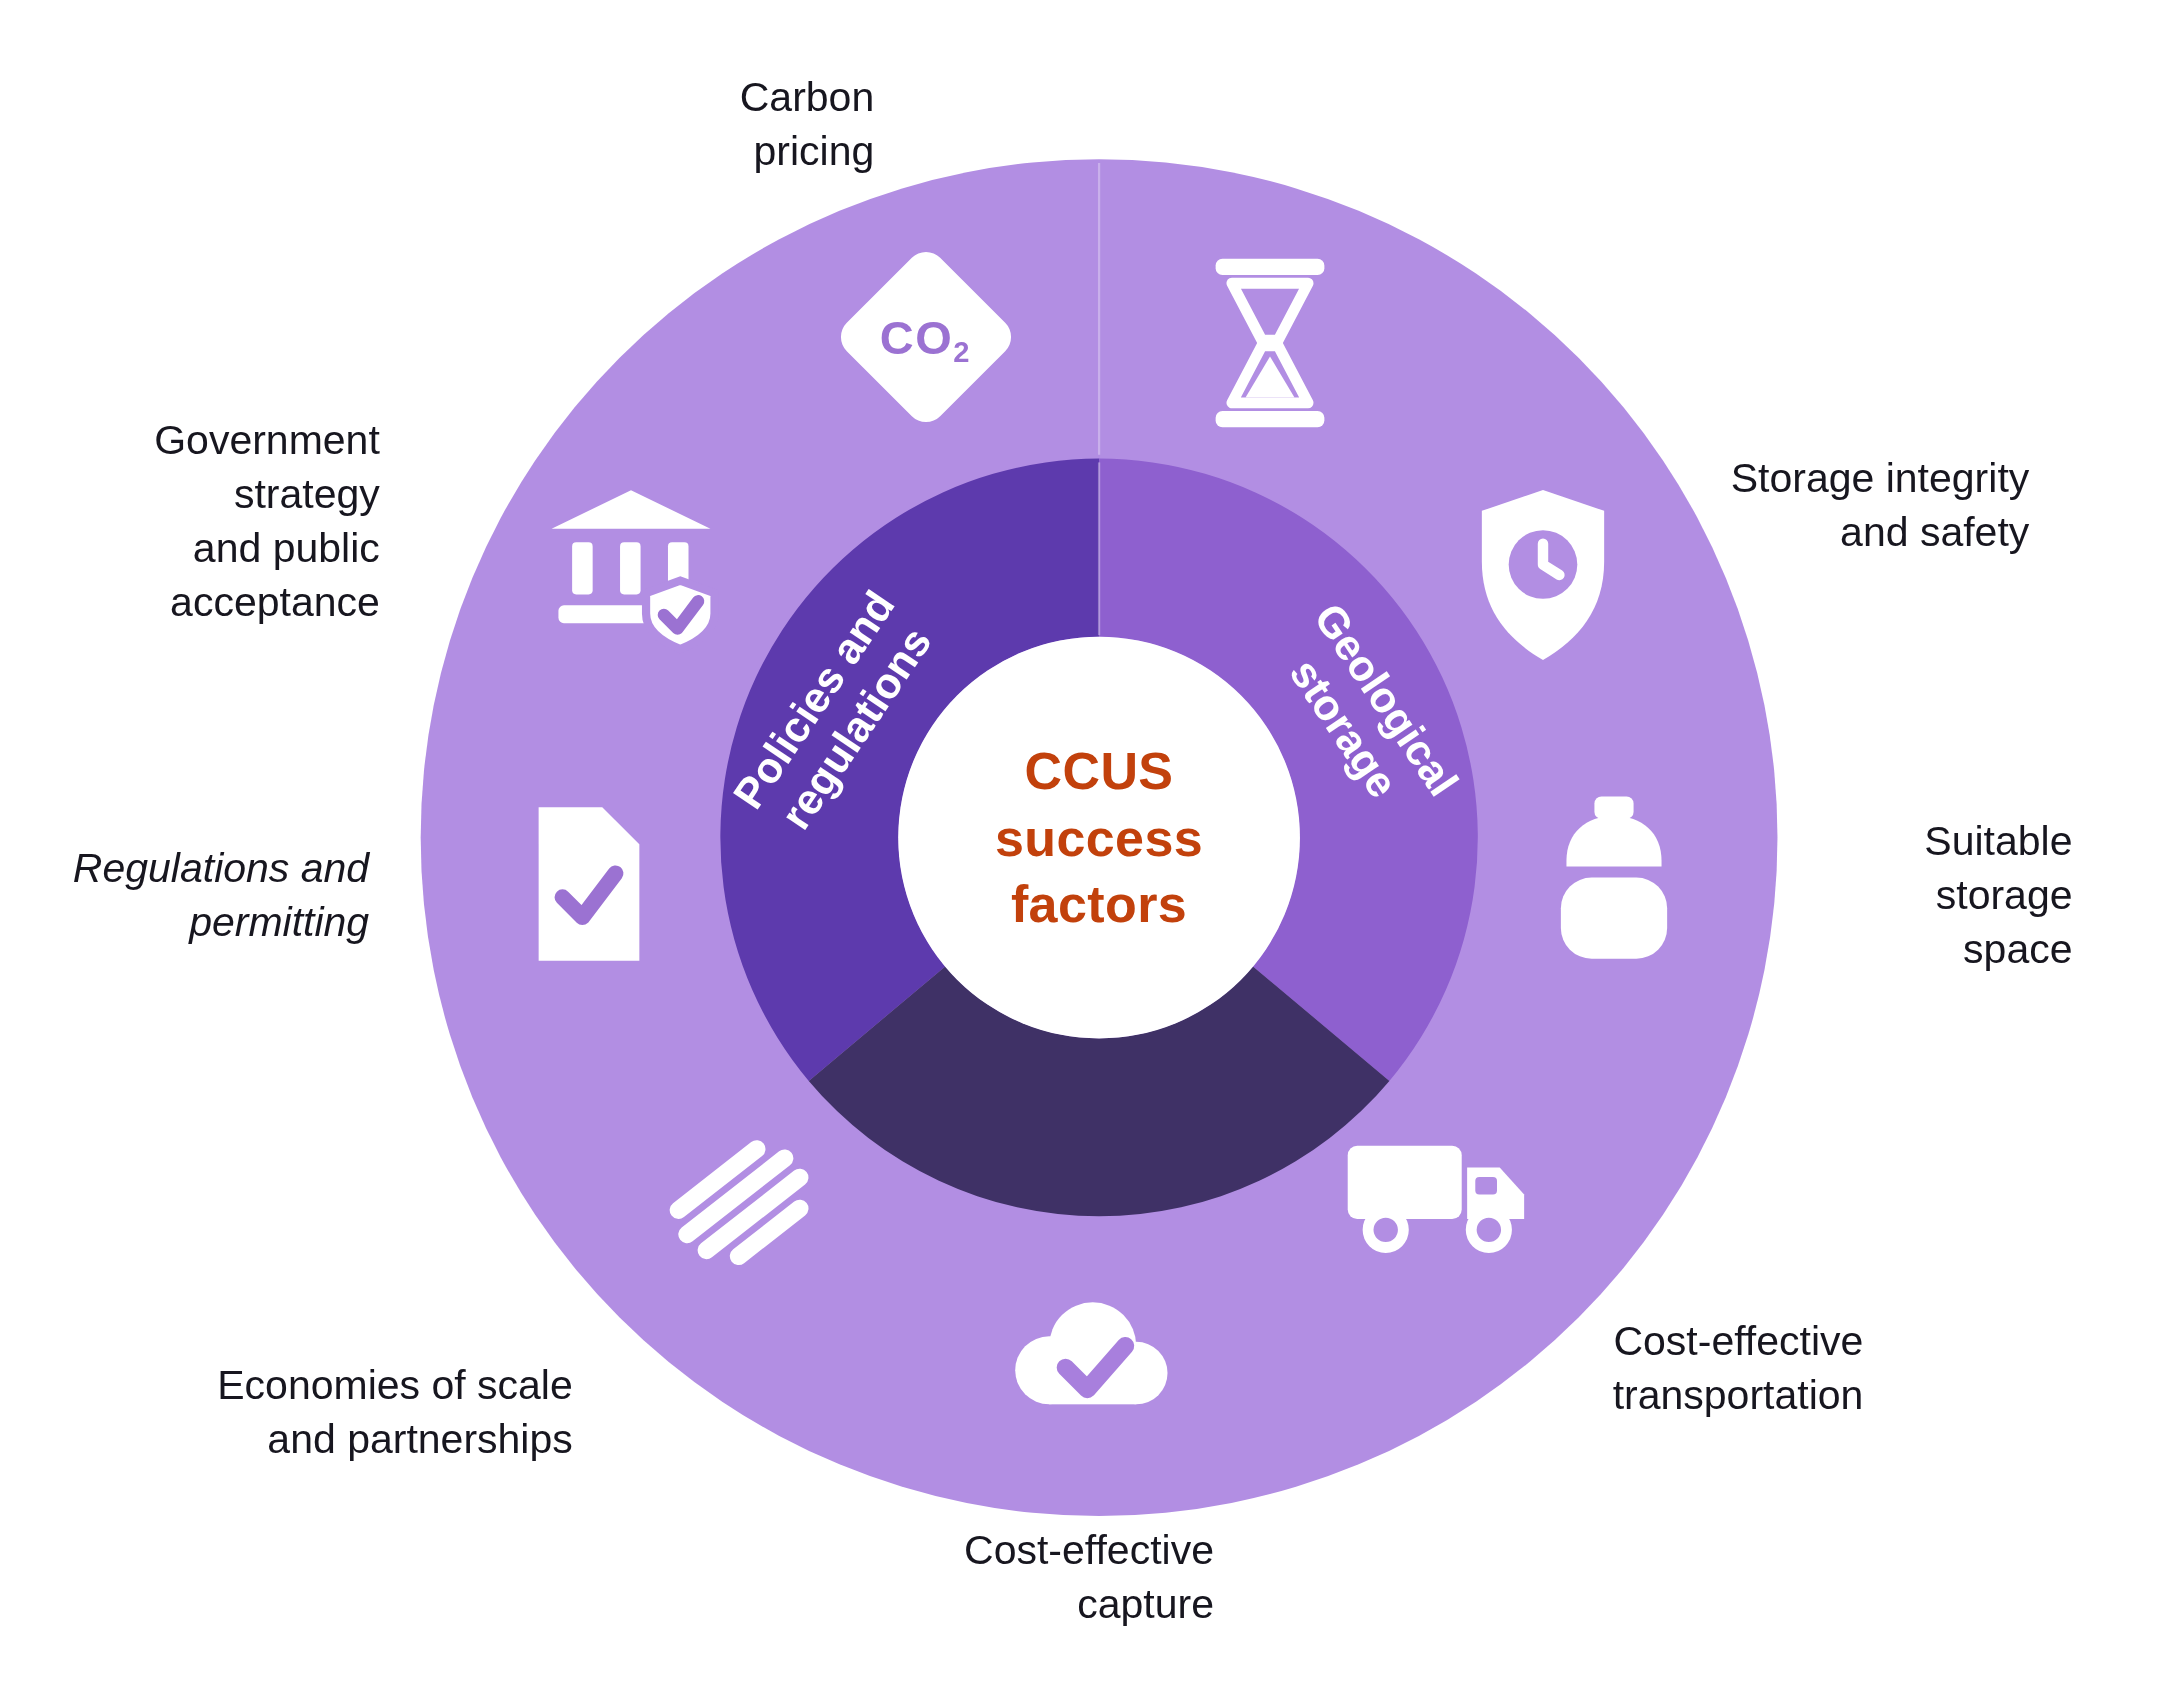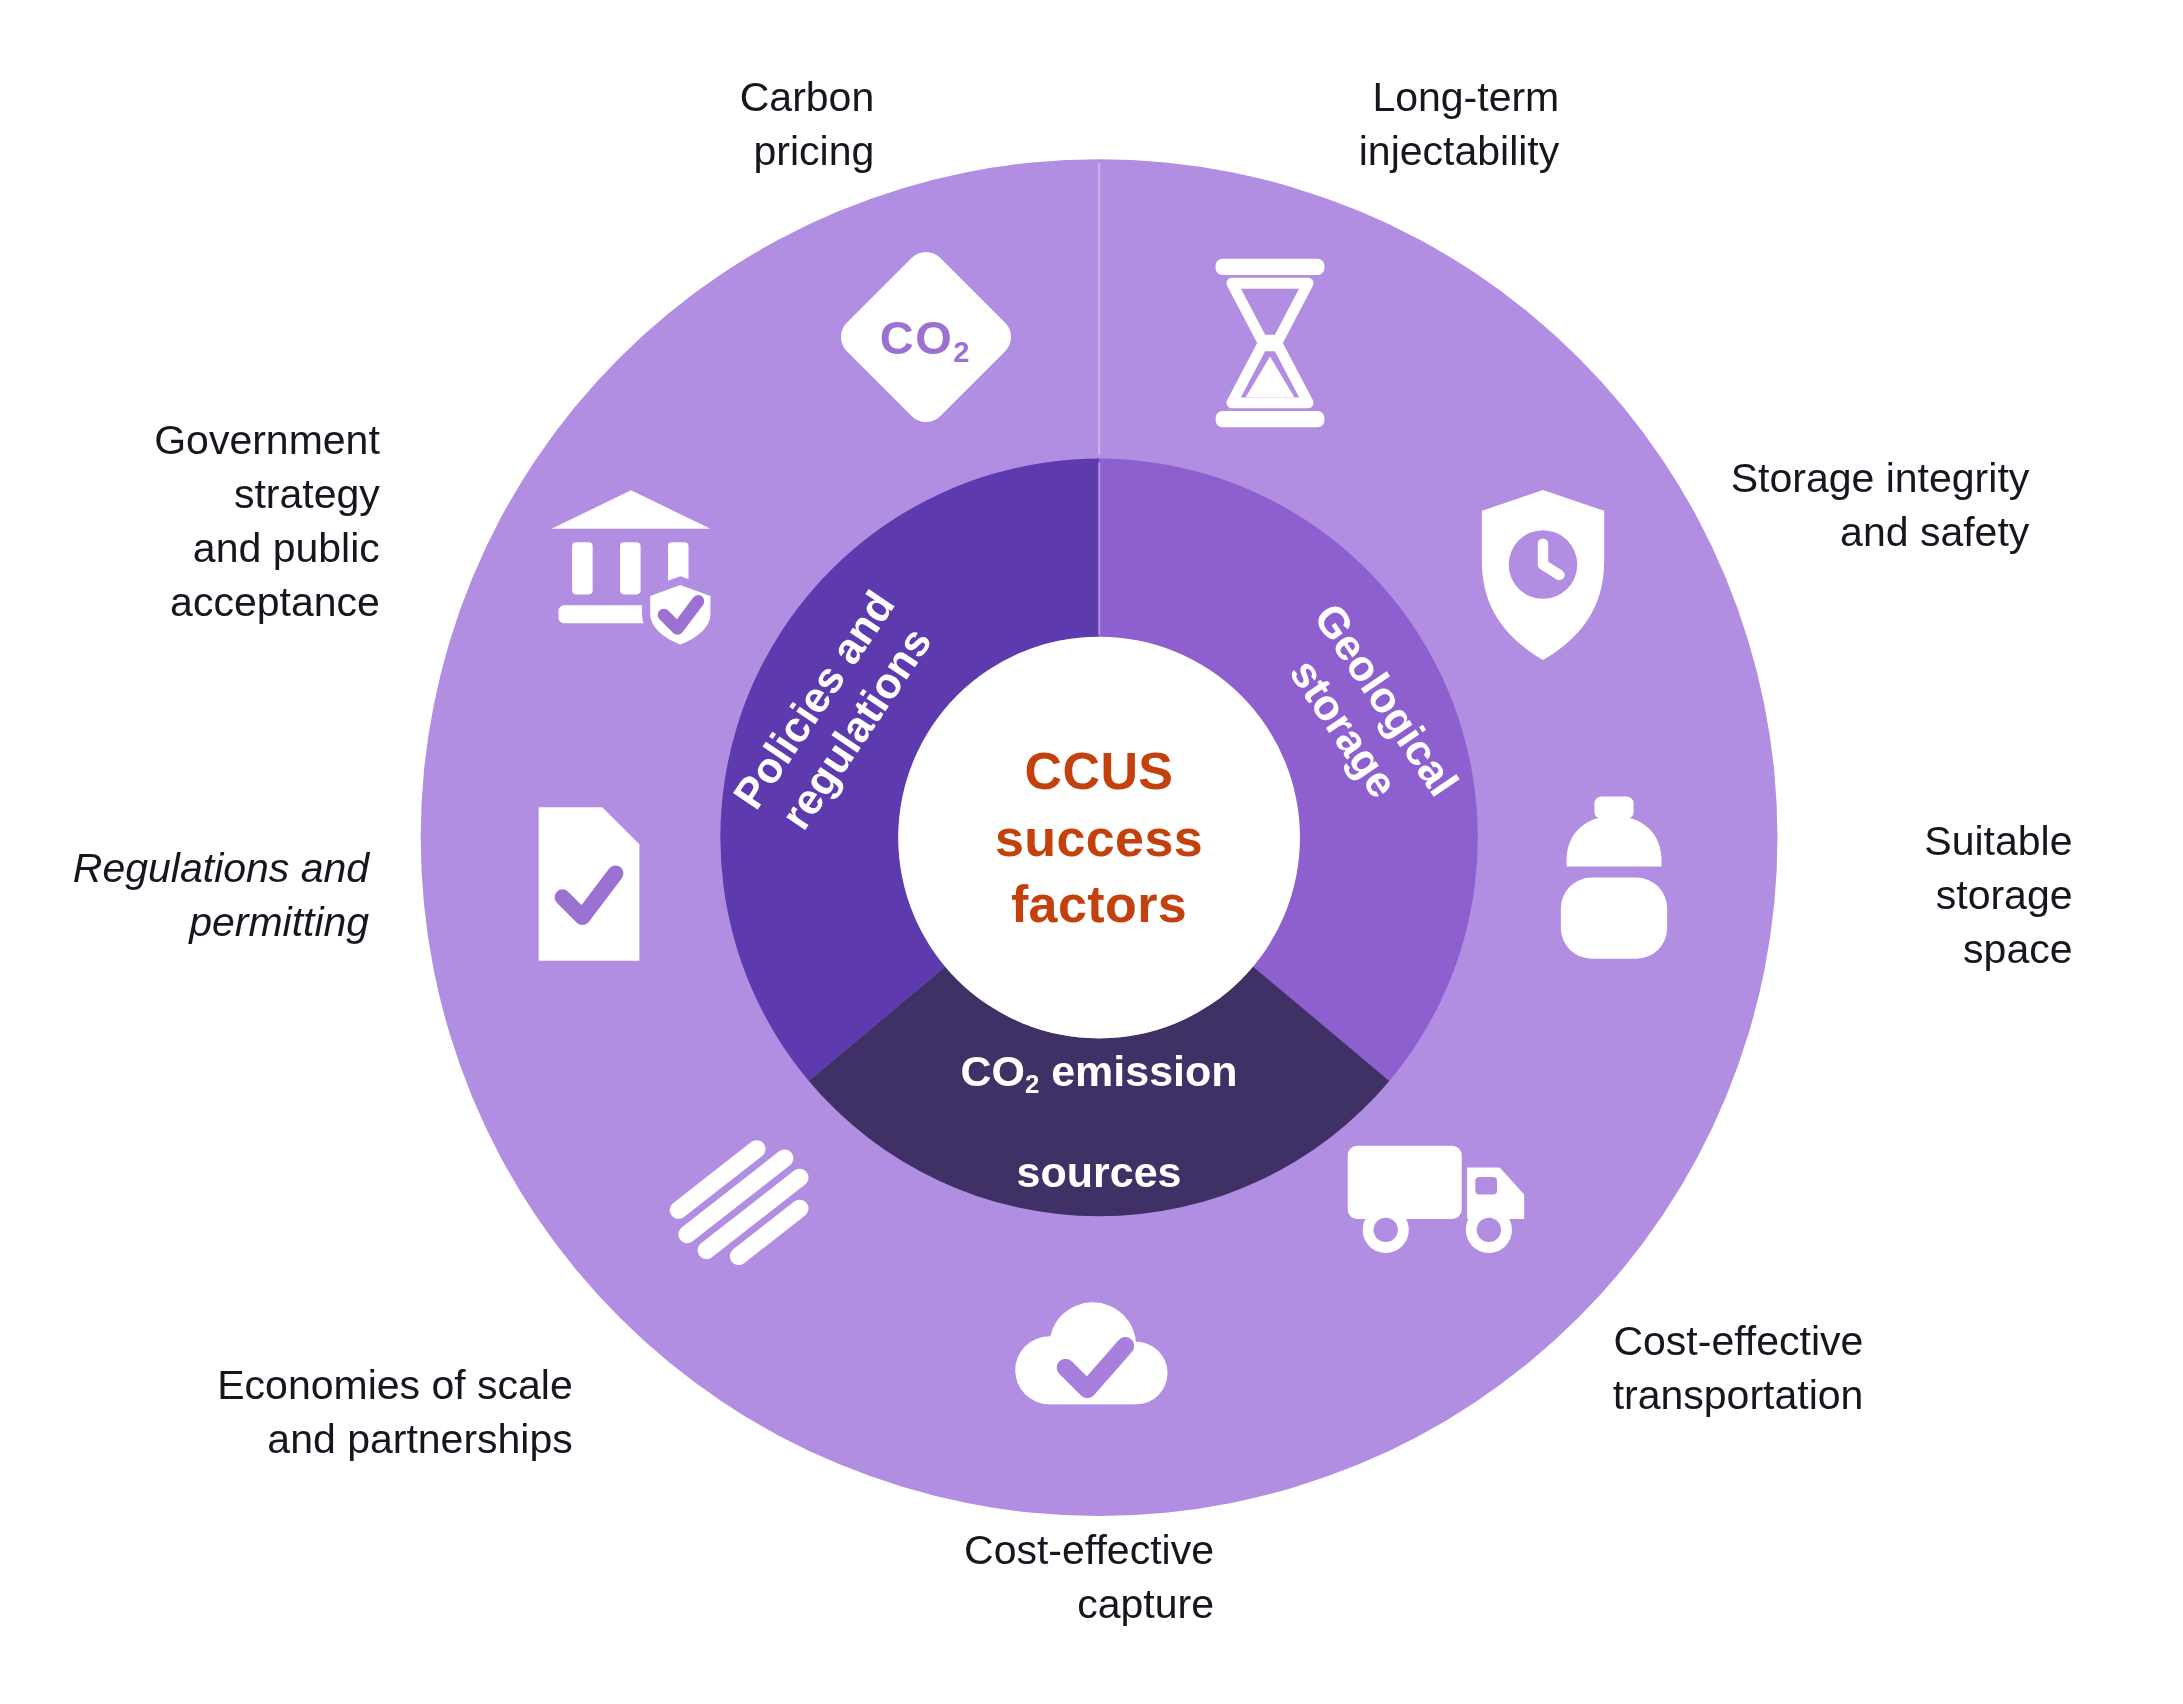--- a/index.html
+++ b/index.html
@@ -62,24 +62,20 @@
   </svg>
 
   <div class="center-label">CCUS
 success
 factors</div>
 
   <div class="seg-label policies">Policies and
 regulations</div>
   <div class="seg-label geological">Geological
 storage</div>
-  <div class="seg-label emissions">
-    <div><span>CO</span><sub>2</sub><span> emission</span></div>
-    <div>sources</div>
-  </div>
 
   <div class="co2-diamond">
     <span class="txt"><span>CO</span><sub>2</sub></span>
   </div>
 
   <div class="icon" style="left:1270px; top:343px;">
     <svg width="136" height="174" viewBox="0 0 100 128" fill="#ffffff">
       <rect x="10" y="2" width="80" height="12" rx="5"></rect>
       <rect x="10" y="114" width="80" height="12" rx="5"></rect>
       <path d="M22 20 H78 L56 62 H44 Z" fill="none" stroke="#ffffff" stroke-width="8" stroke-linejoin="round"></path>
@@ -149,22 +145,20 @@
       <rect x="57" y="42" width="15" height="38" rx="3" fill="#ffffff"></rect>
       <rect x="92" y="42" width="15" height="38" rx="3" fill="#ffffff"></rect>
       <rect x="12" y="88" width="106" height="13" rx="4" fill="#ffffff"></rect>
       <path d="M101 70 L126 79 V94 C126 106 116 114 101 120 C86 114 76 106 76 94 V79 Z" fill="#ffffff" stroke="#b28ee3" stroke-width="6"></path>
       <polyline points="89,95 99,105 114,85" fill="none" stroke="#9b72d2" stroke-width="9" stroke-linecap="round" stroke-linejoin="round"></polyline>
     </svg>
   </div>
 
   <div class="outer-label" style="left:807px; top:124px;">Carbon
 pricing</div>
-  <div class="outer-label" style="left:1459px; top:124px;">Long-term
-injectability</div>
   <div class="outer-label" style="left:1880px; top:505px;">Storage integrity
 and safety</div>
   <div class="outer-label" style="left:1962px; top:895px;">Suitable storage
 space</div>
   <div class="outer-label" style="left:1738px; top:1368px;">Cost-effective
 transportation</div>
   <div class="outer-label" style="left:1089px; top:1577px;">Cost-effective
 capture</div>
   <div class="outer-label" style="left:395px; top:1372px;margin-top:40px;">Economies of scale
 and partnerships</div>

